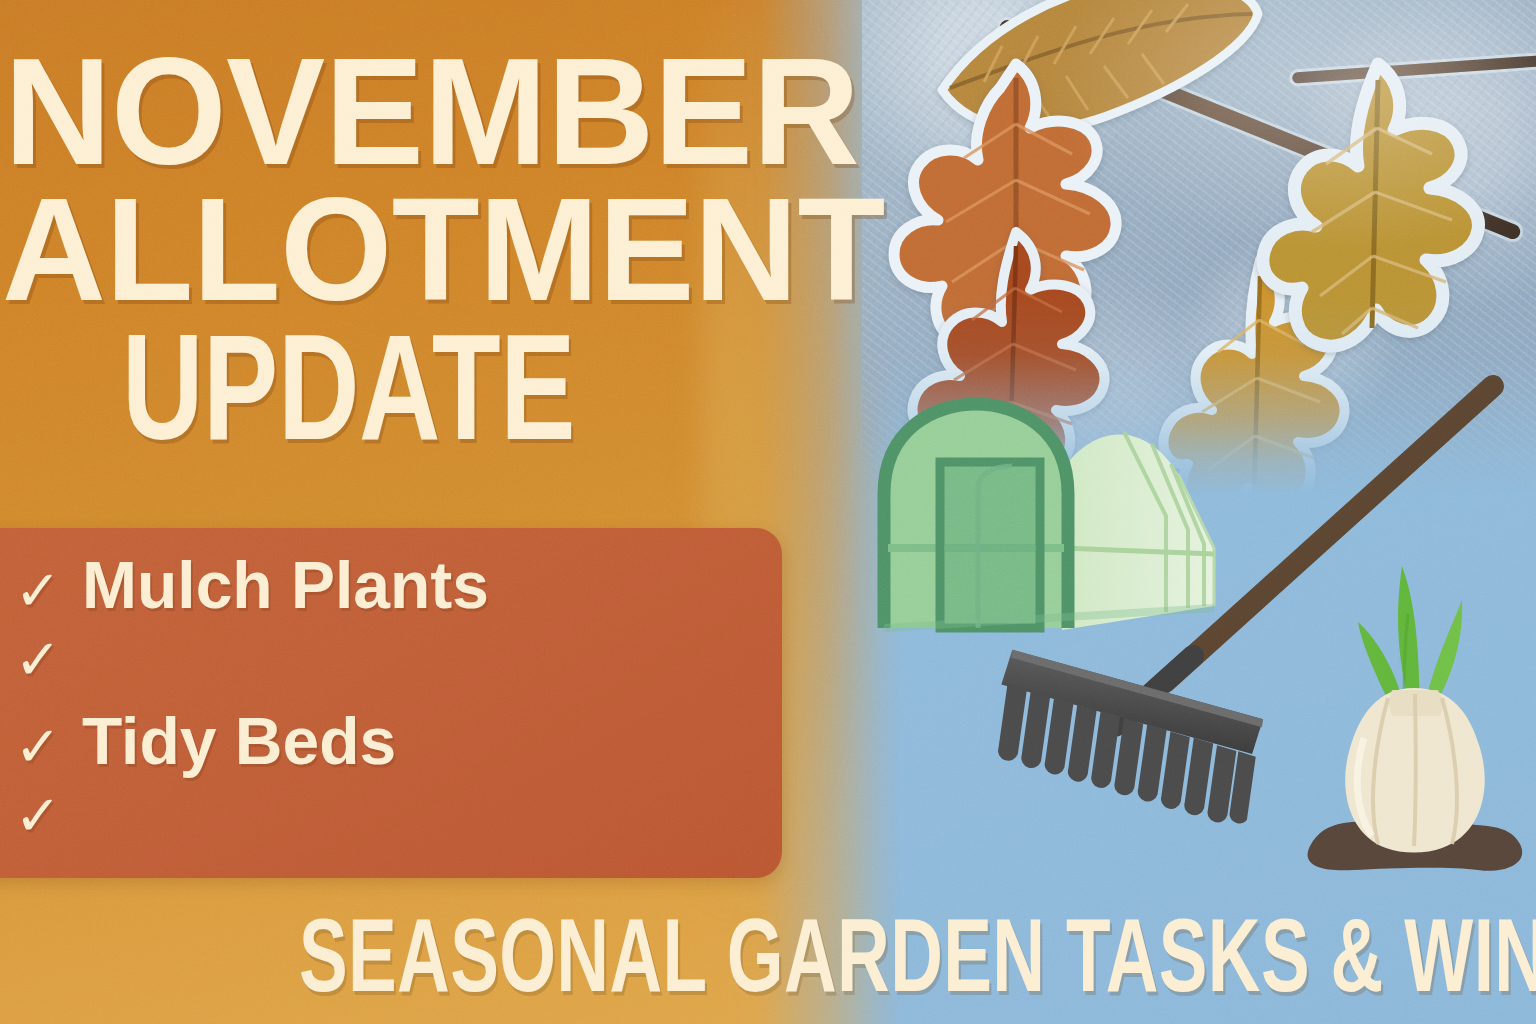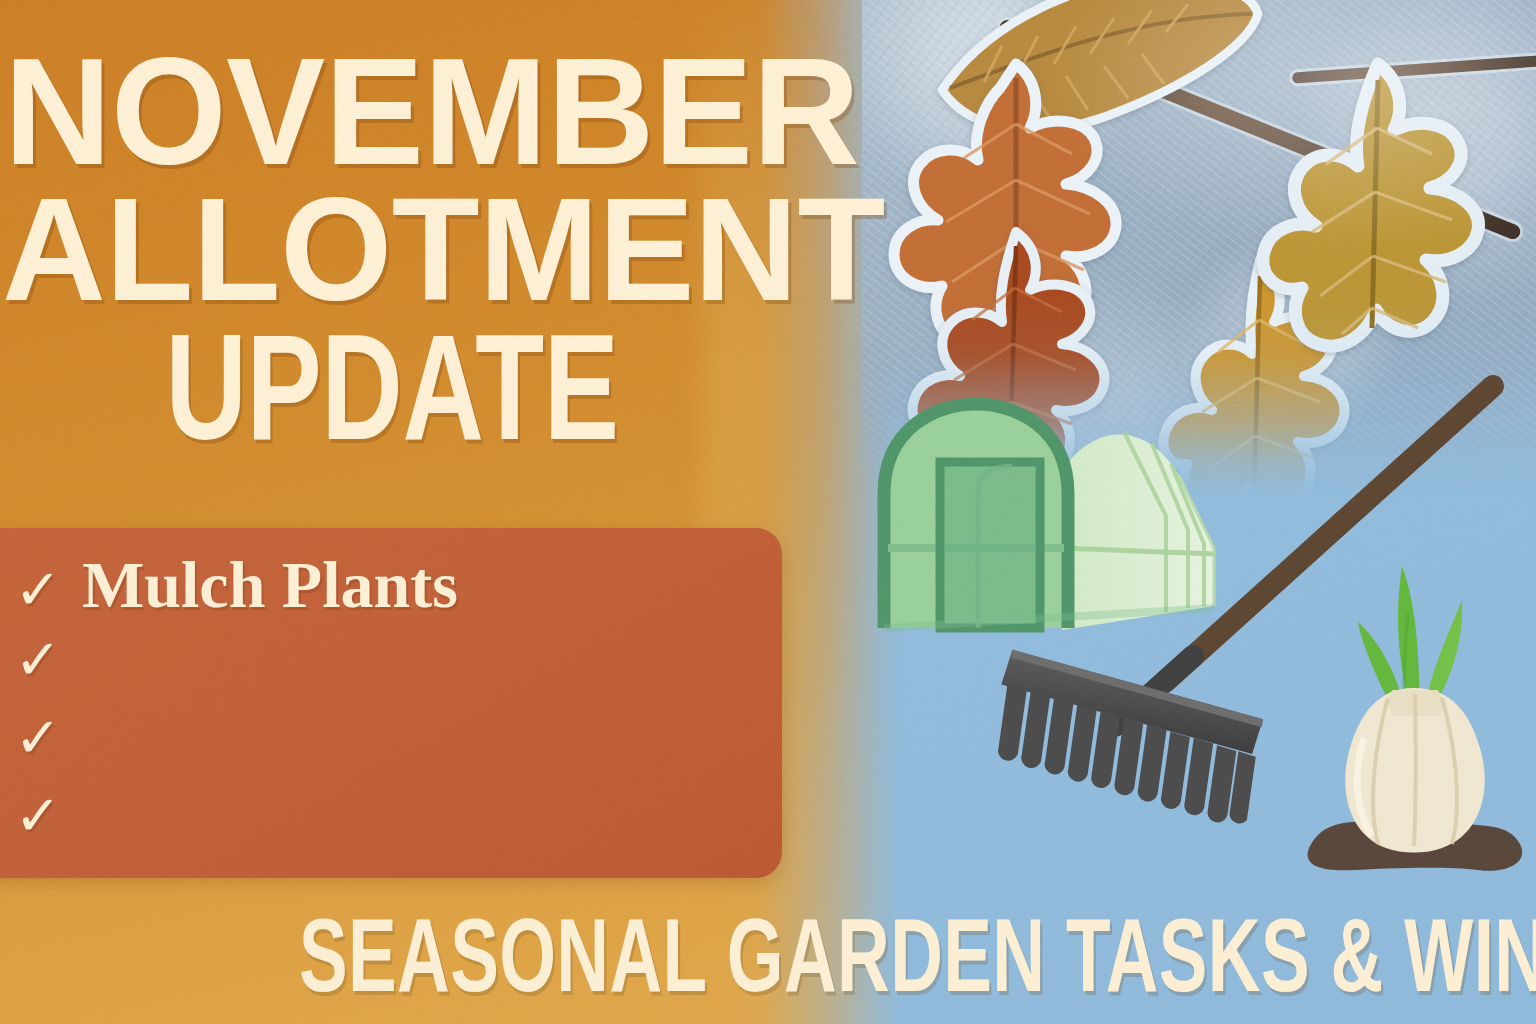--- a/index.html
+++ b/index.html
@@ -79,21 +79,20 @@
   
   .headline {
     position:absolute; left:0px; top:38px; width:840px;
     color:#FCEFD3;
     font-family:"Liberation Sans Narrow","Liberation Sans",sans-serif;
     font-weight:700;
     line-height:.97;
     letter-spacing:-0.5px;
     text-shadow:3px 4px 0 rgba(120,62,18,.30);
     z-index:6;
-    text-align:center;
   }
   .hl-line { display:block; white-space:nowrap; transform-origin:left center; }
   .hl-1 { font-size:152px; margin-left:4px; transform:scaleX(1.01); }
   .hl-2 { font-size:146px; margin-left:2px; transform:scaleX(1.0); margin-top:-6px; }
   .hl-3 { font-size:150px; margin-left:122px; margin-top:-6px; }
 
   
   .card {
     position:absolute; left:-34px; top:528px; width:816px; height:350px;
     background:linear-gradient(150deg,#C2613A 0%,#BF5E38 45%,#B95632 100%);
@@ -109,21 +108,21 @@
     text-shadow:2px 3px 0 rgba(120,56,20,.28);
   }
   .check-mark {
     font-size:56px; line-height:1;
     font-family:"DejaVu Sans",sans-serif;
     font-weight:400;
     width:52px; flex:none; text-align:center;
     position:relative; top:2px;
   }
   .check-label {
-    font-family:Liberation Serif, serif;
+    font-family:Liberation Sans, sans-serif;
     font-weight:700;
     font-size:66px;
     line-height:1;
     letter-spacing:0px;
     white-space:nowrap;
   }
 
   
   .banner {
     position:absolute; left:0; bottom:0; width:1536px; height:138px;
@@ -379,20 +378,21 @@
   <div class="card">
     <div class="check-row">
       <span class="check-mark">✓</span>
       <span class="check-label">Mulch Plants</span>
     </div>
     <div class="check-row">
       <span class="check-mark">✓</span>
     </div>
     <div class="check-row">
       <span class="check-mark">✓</span>
+      <span class="check-label">Tidy Beds</span>
     </div>
     <div class="check-row">
       <span class="check-mark">✓</span>
     </div>
   </div>
 
   <div class="banner">
     <div class="banner-text" style="transform: scaleX(0.702286);">SEASONAL GARDEN TASKS &amp; WINTER TIPS</div>
   </div>
 

